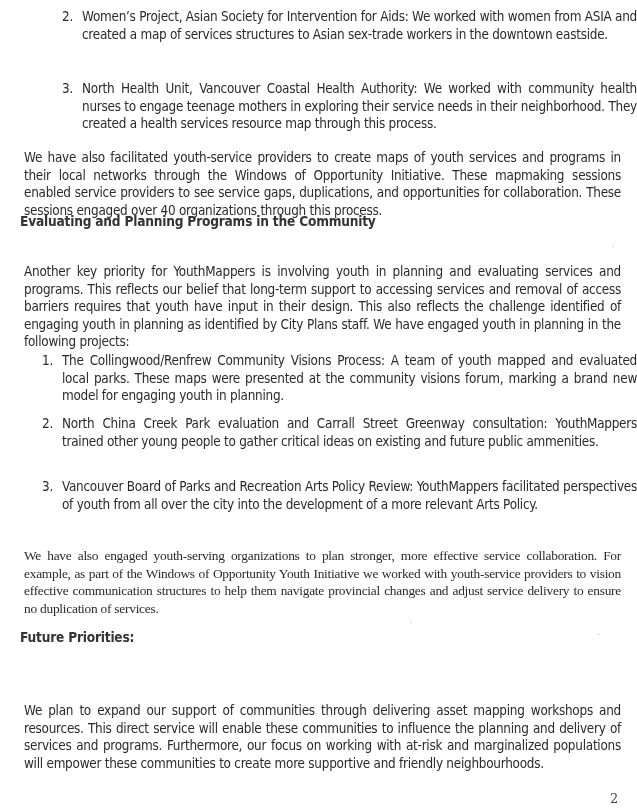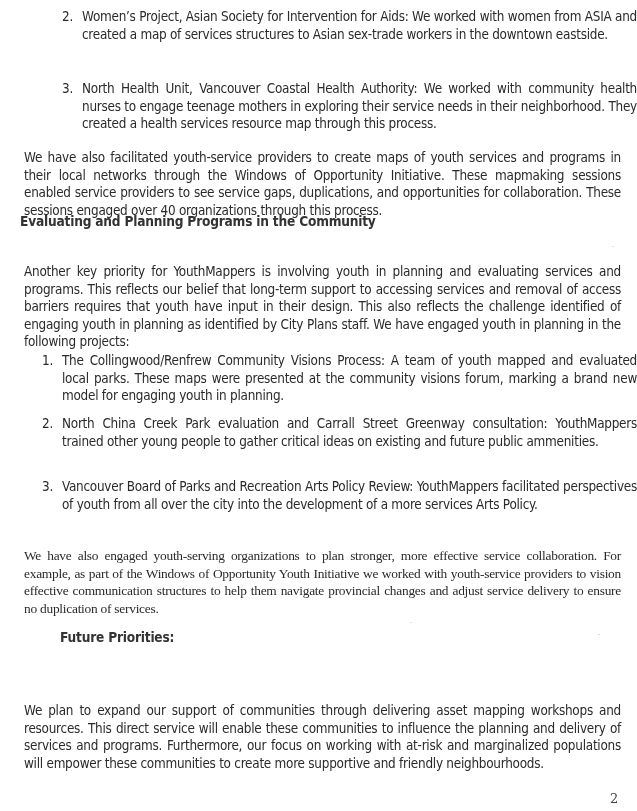--- a/index.html
+++ b/index.html
@@ -62,21 +62,21 @@
 
     #para1 { position: absolute; top: 145px; width: 597px; }
     #head1 { position: absolute; top: 212px; }
     #para2 { position: absolute; top: 259px; width: 597px; }
 
     #item-b1 { position: absolute; top: 0; left: 0; width: 575px; }
     #item-b2 { position: absolute; top: 63px; left: 0; width: 575px; }
     #item-b3 { position: absolute; top: 126px; left: 0; width: 575px; }
 
     #para3 { position: absolute; top: 543px; width: 597px; font-family: Liberation Serif, serif; }
-    #head2 { position: absolute; top: 628px; margin-left: 40px; }
+    #head2 { position: absolute; top: 628px; }
     #para4 { position: absolute; top: 698px; width: 597px; }
 
     .page-number {
       position: absolute;
       left: 610px;
       top: 791px;
       font-family: "DejaVu Serif", "Liberation Serif", serif;
       font-size: 13px;
       color: #444;
     }
@@ -112,21 +112,21 @@
     <li class="li" id="item-b1">
       <span class="num">1.</span>
       <span>The Collingwood/Renfrew Community Visions Process: A team of youth mapped and evaluated local parks.  These maps were presented at the community visions forum, marking a brand new model for engaging youth in planning.</span>
     </li>
     <li class="li" id="item-b2">
       <span class="num">2.</span>
       <span>North China Creek Park evaluation and Carrall Street Greenway consultation: YouthMappers trained other young people to gather critical ideas on existing and future public ammenities.</span>
     </li>
     <li class="li" id="item-b3">
       <span class="num">3.</span>
-      <span>Vancouver Board of Parks and Recreation Arts Policy Review:  YouthMappers facilitated perspectives of youth from all over the city into the development of a more services Arts Policy.</span>
+      <span>Vancouver Board of Parks and Recreation Arts Policy Review:  YouthMappers facilitated perspectives of youth from all over the city into the development of a more relevant Arts Policy.</span>
     </li>
   </ol>
 
   <p class="p" id="para3">We have also engaged youth-serving organizations to plan stronger, more effective service collaboration.  For example, as part of the Windows of Opportunity Youth Initiative we worked with youth-service providers to vision effective communication structures to help them navigate provincial changes and adjust service delivery to ensure no duplication of services.</p>
 
   <h2 class="h" id="head2">Future Priorities:</h2>
 
   <p class="p" id="para4">We plan to expand our support of communities through delivering asset mapping workshops and resources. This direct service will enable these communities to influence the planning and delivery of services and programs. Furthermore, our focus on working with at-risk and marginalized populations will empower these communities to create more supportive and friendly neighbourhoods.</p>
 </div>
 

